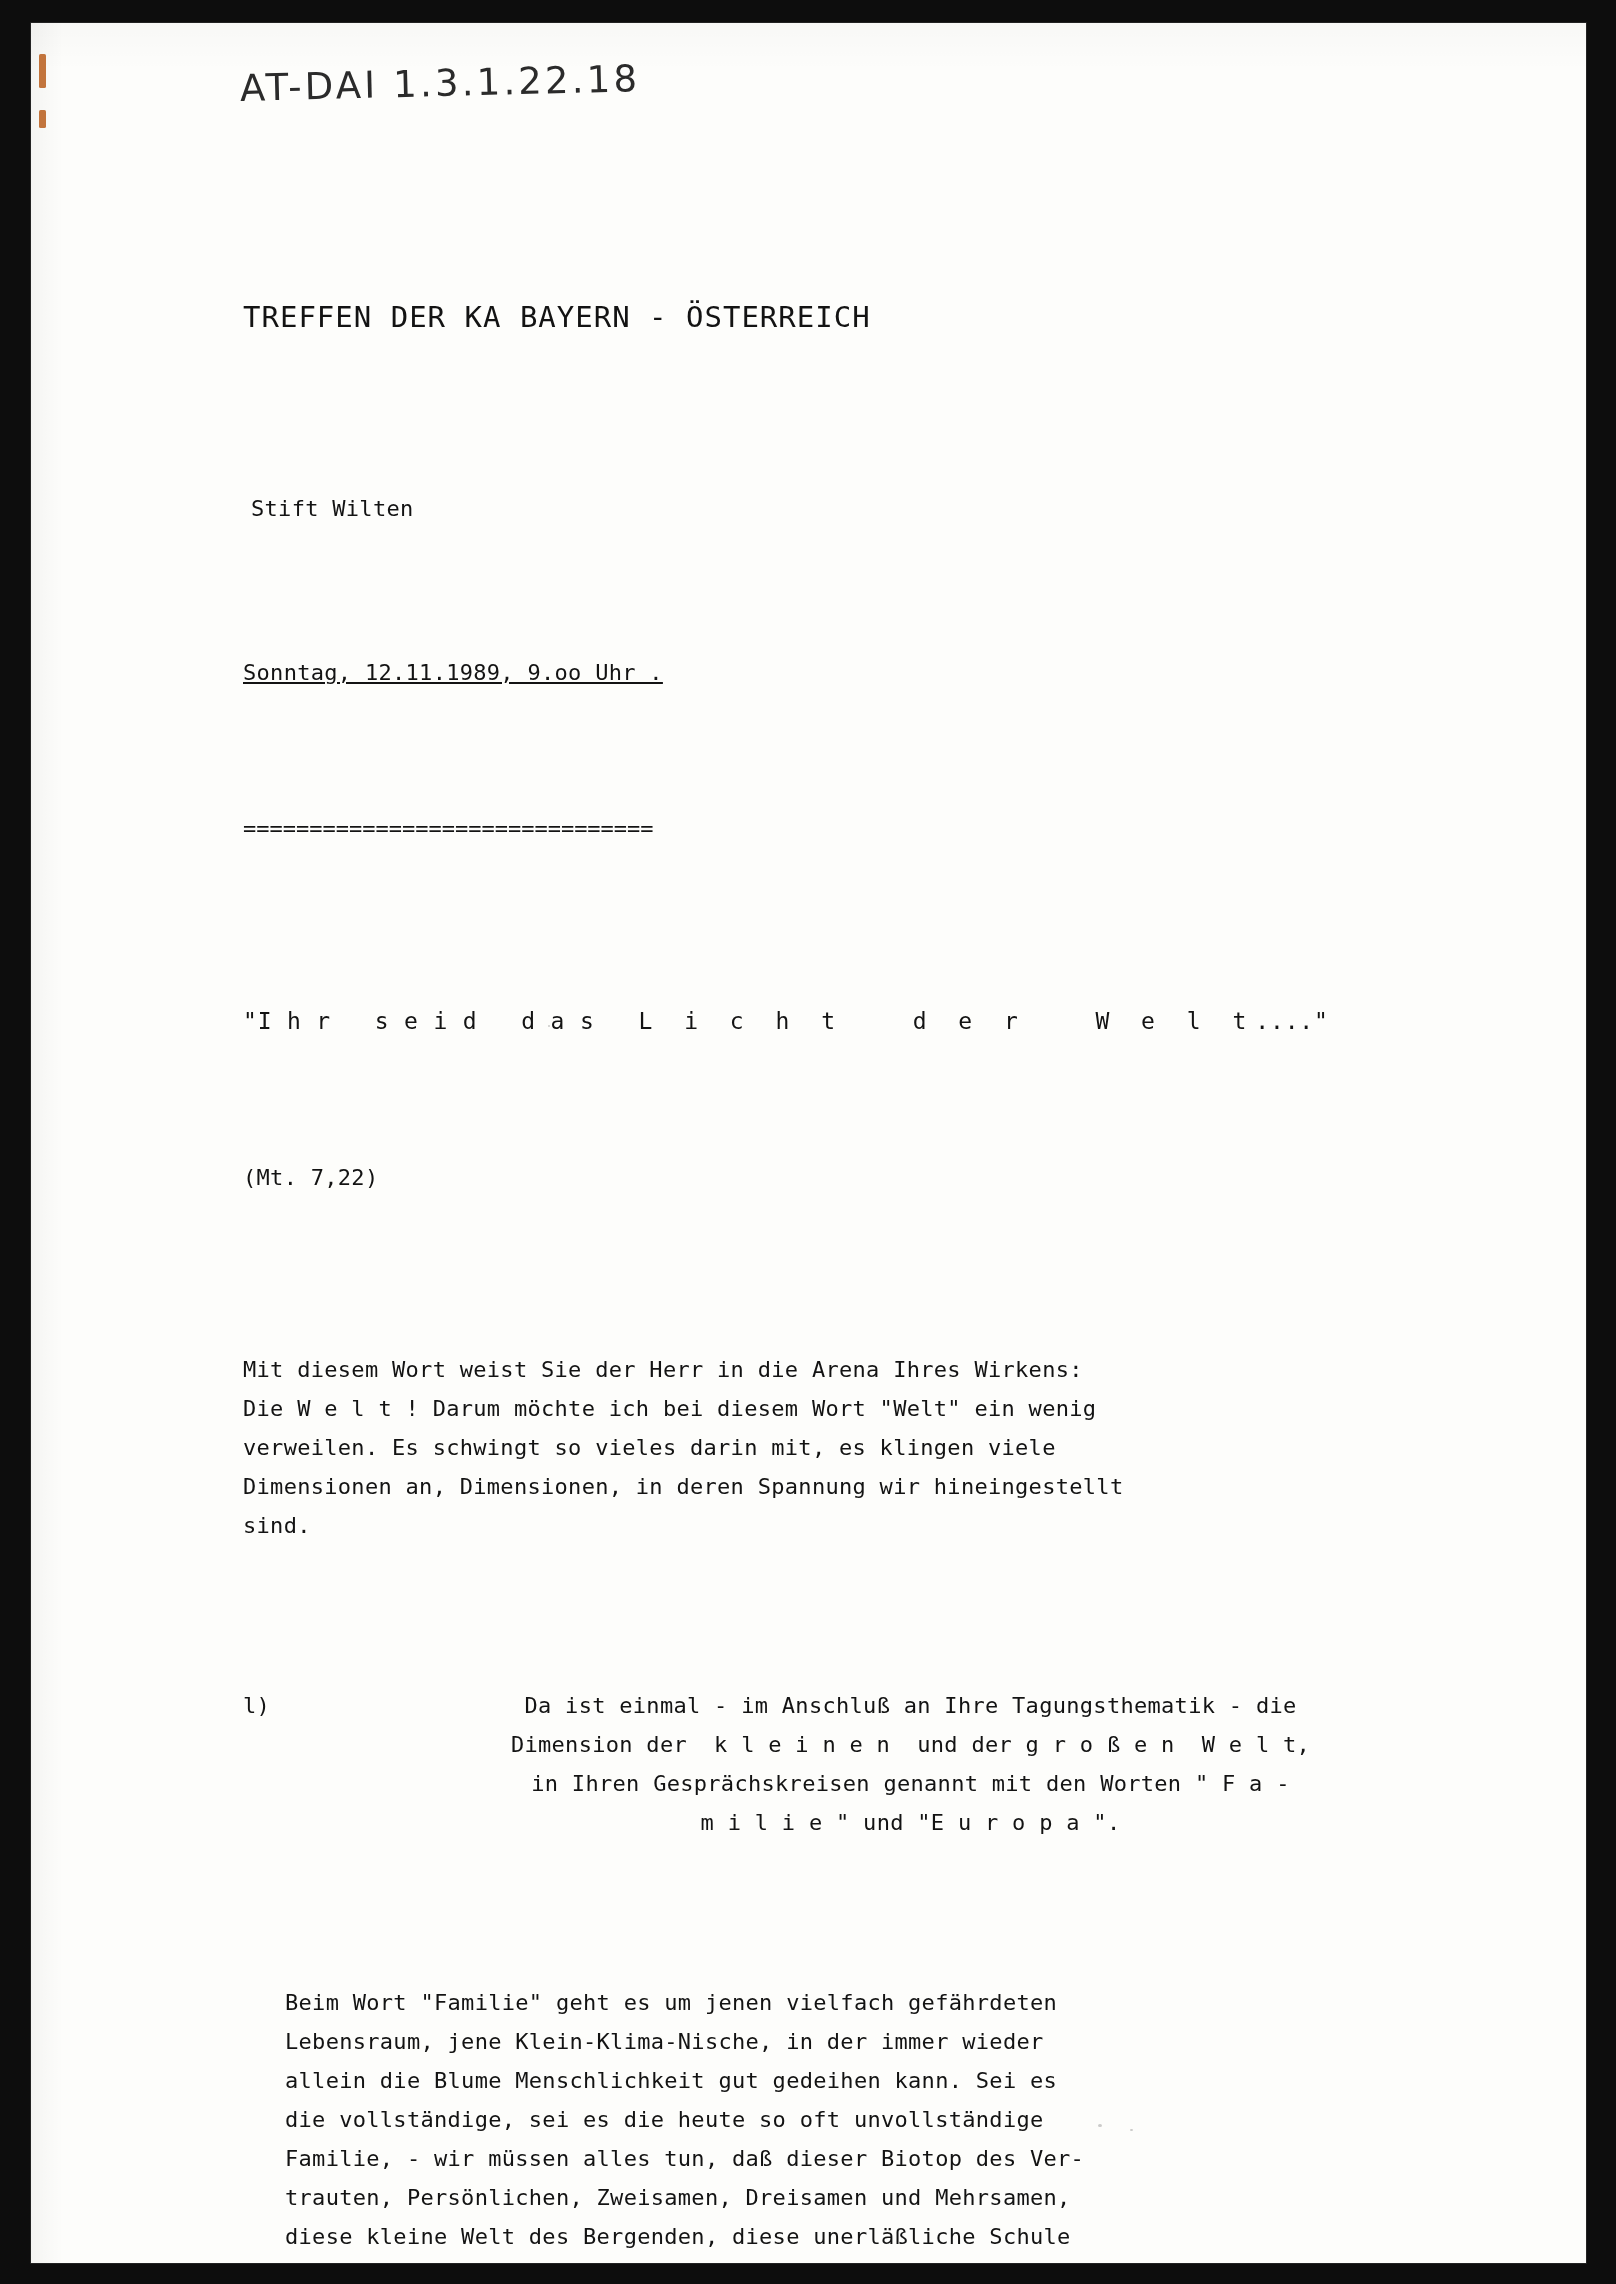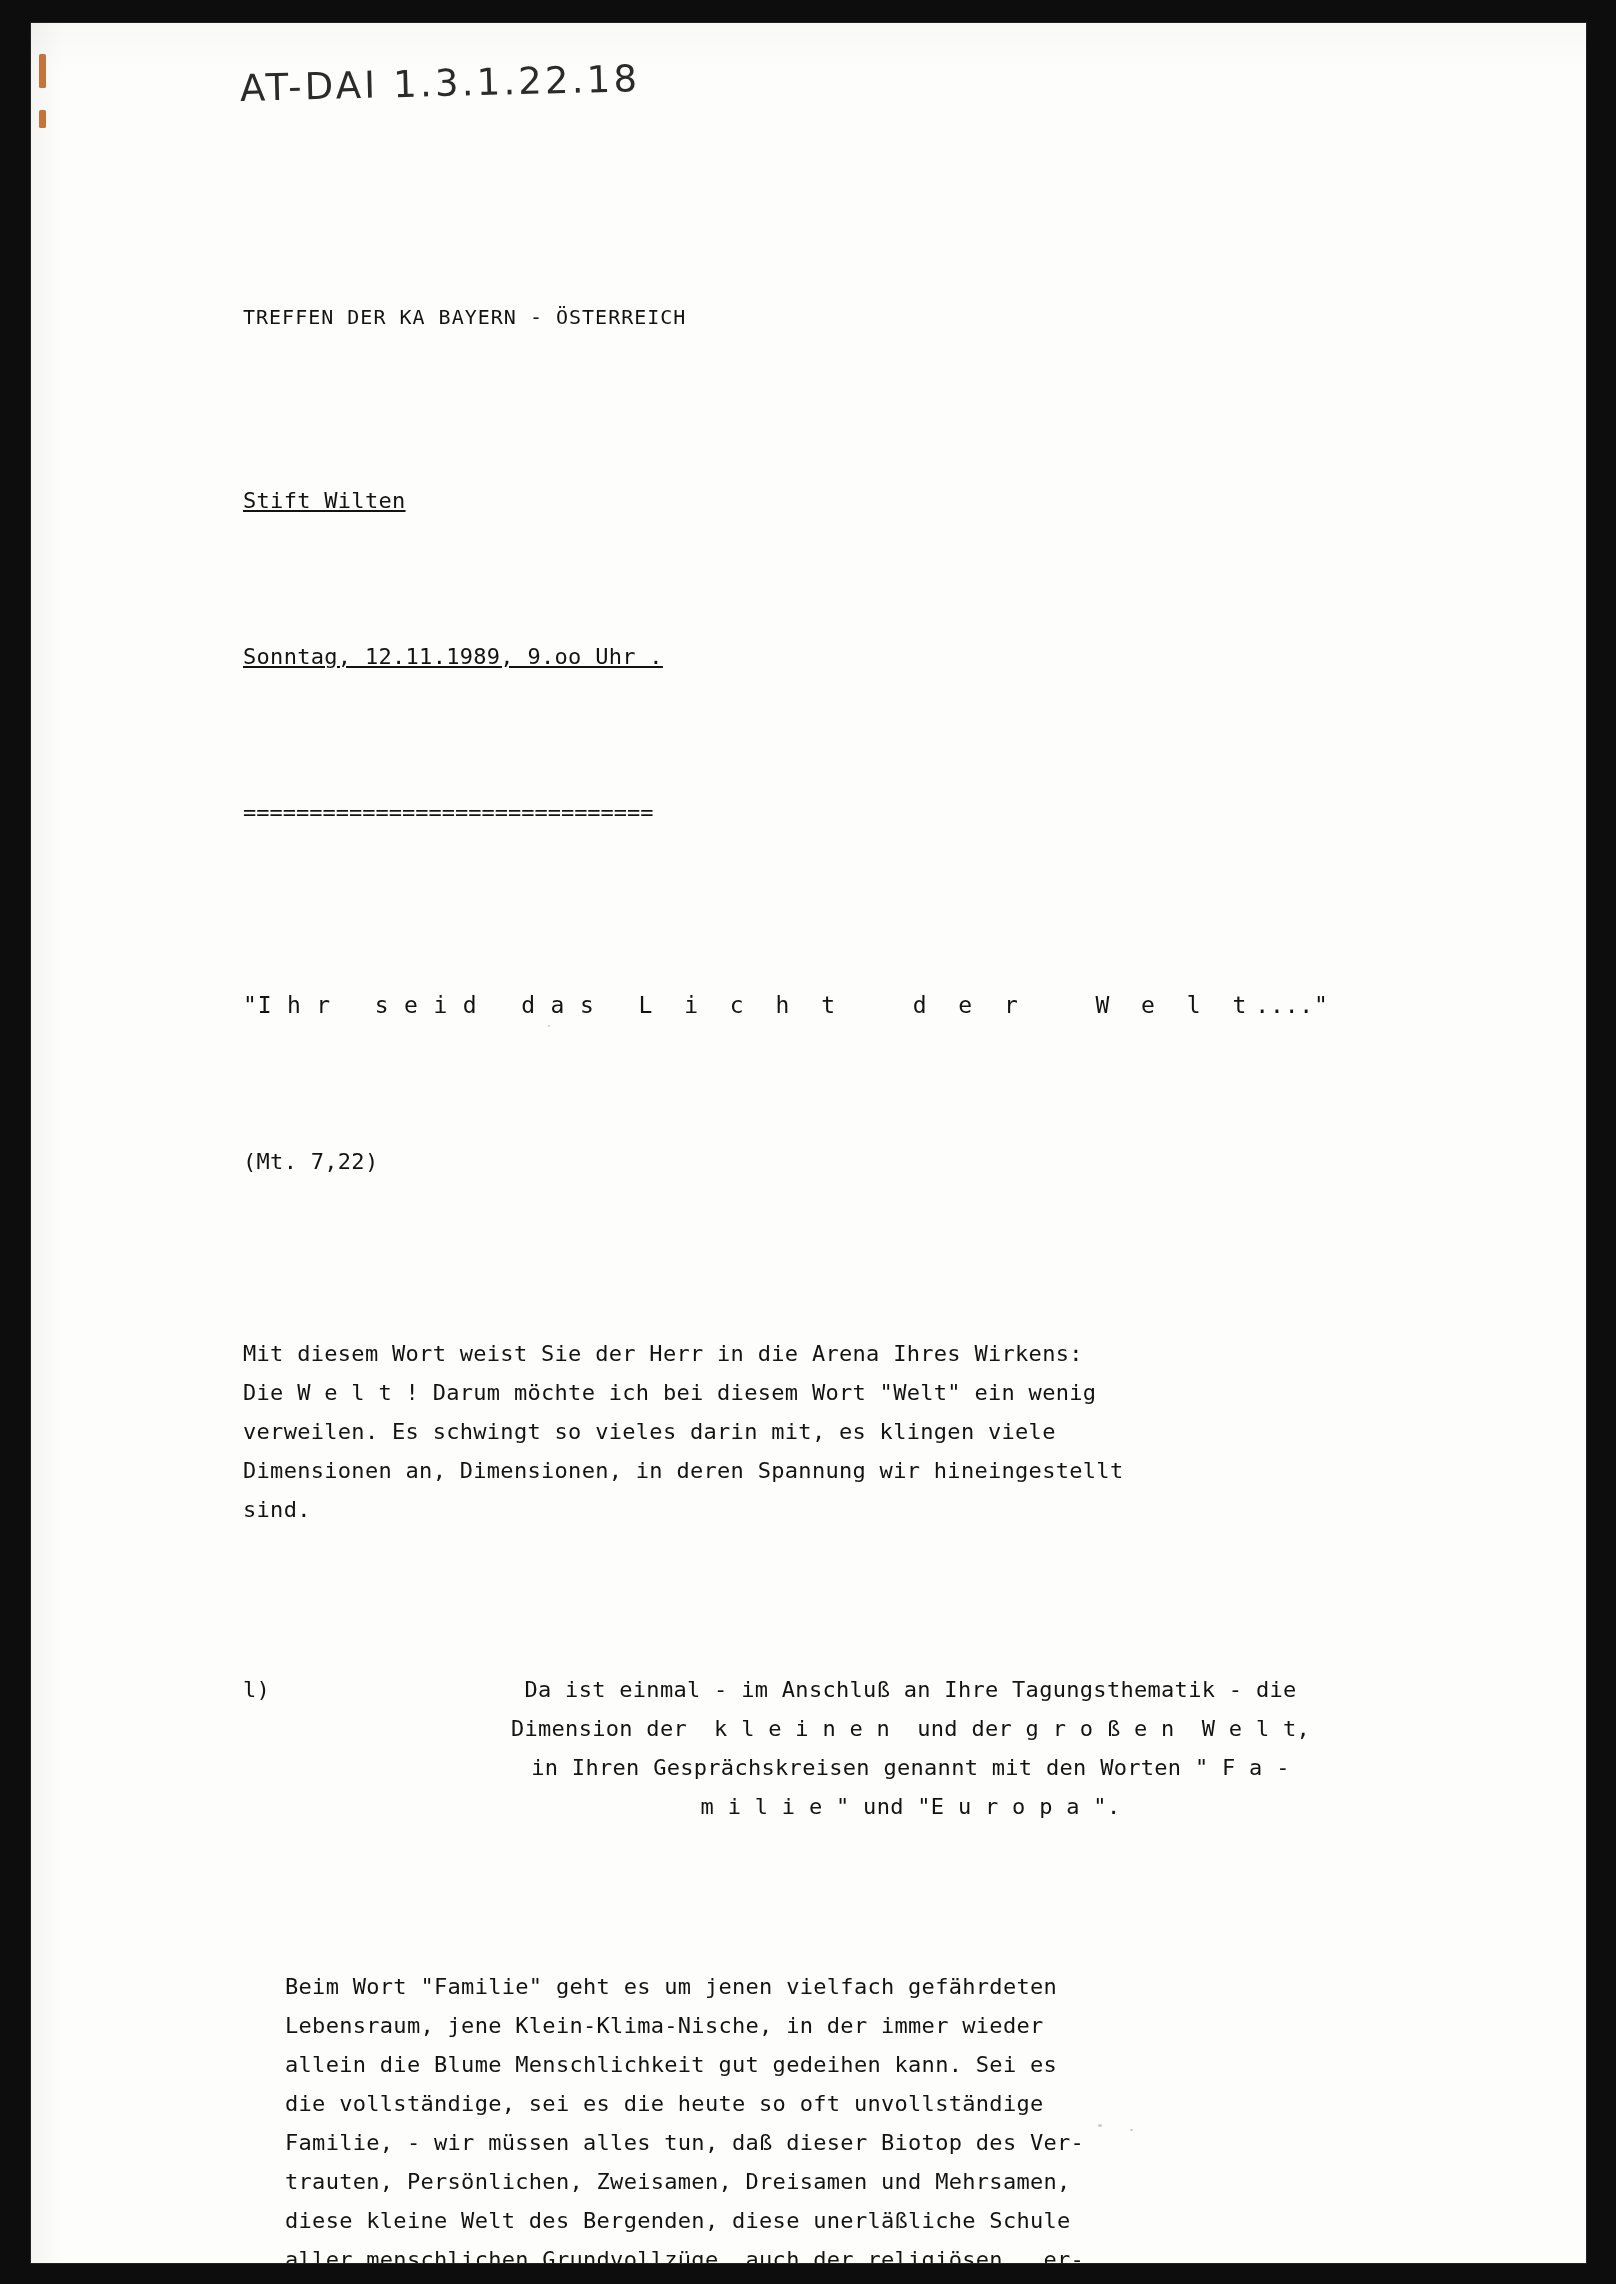--- a/index.html
+++ b/index.html
@@ -75,25 +75,25 @@
     top: 158px;
     width: 1293px;
     color: #131313;
     font-size: 22px;
     line-height: 39px;
     letter-spacing: 0.3px;
     white-space: pre-wrap;
   }
 
   .t-title {
-    font-size: 20px;
+    font-size: 29px;
     letter-spacing: 1px;
     margin-bottom: 27.5px;
   }
-  .t-place { margin: 0; text-decoration: underline; }
+  .t-place { margin: 8px; }
   .t-date  { margin: 0; text-decoration: underline; }
   .t-rule  { letter-spacing: 0px; margin: 0 0 37px 0; }
 
   .t-quote {
     margin: 0;
     font-size: 23px;
     letter-spacing: 0.8px;
   }
   .t-quote .spaced {
     letter-spacing: 9px;

